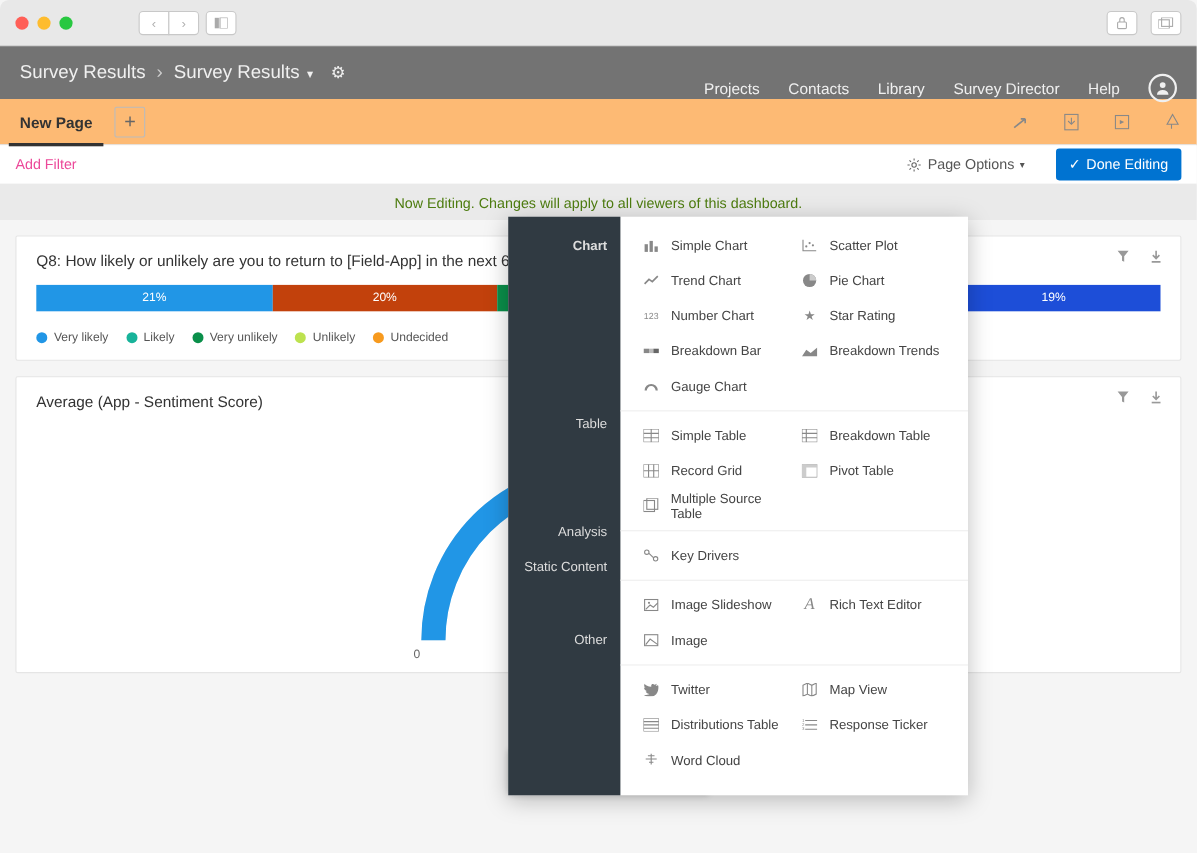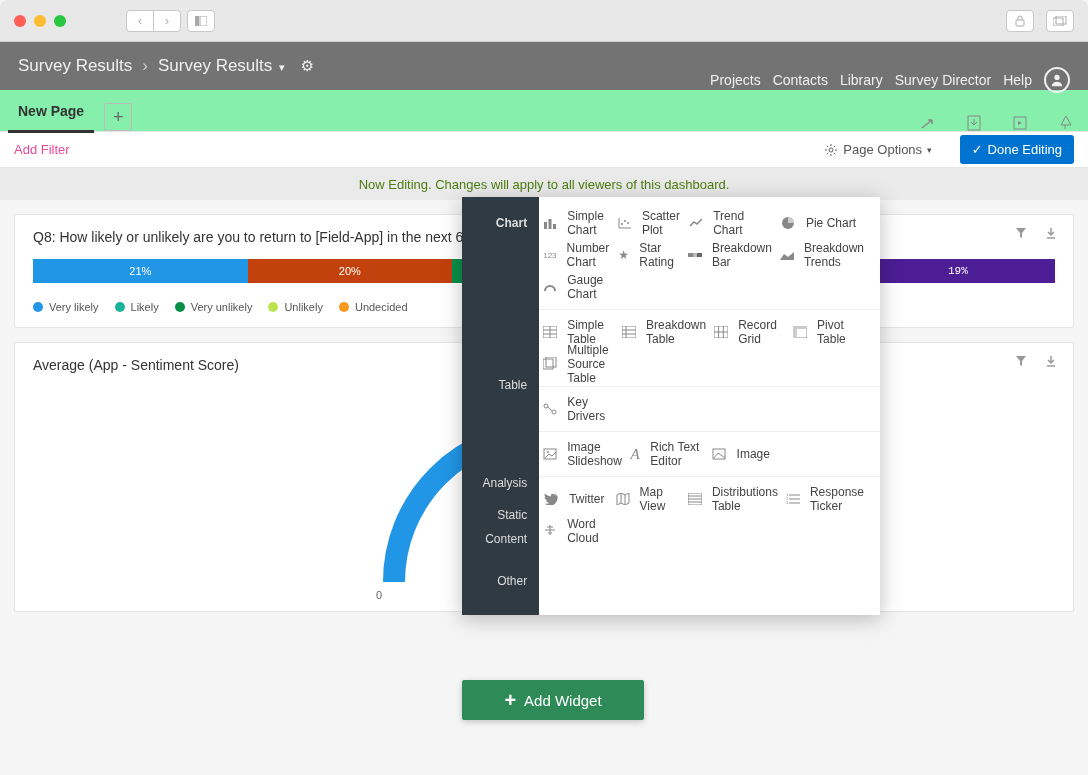--- a/index.html
+++ b/index.html
@@ -17,27 +17,27 @@
 .tabs-btn { margin-left:6px; border-radius:4px; }
 .titlebar-right { margin-left:auto; display:flex; gap:6px;}
 .titlebar-right .tabs-btn { color:#9a9a9a; }
 
 
 .header { height: 48px; background: #737373; display: flex; align-items: center; padding: 0 18px; color:#f0f0f0; }
 .breadcrumb { display:flex; align-items:center; gap:10px; font-size:17px; }
 .bc-sep { color:#ccc; }
 .bc-caret { font-size:11px; margin-left:2px;}
 .bc-gear { margin-left:6px; font-size:15px;}
-.nav-links { margin-left:auto; display:flex; gap:12px; font-size:14px; align-items:center;margin-top:28px;}
+.nav-links { margin-left:auto; display:flex; gap:26px; font-size:14px; align-items:center;margin-top:28px;}
 .nav-links span { cursor:pointer; }
 .avatar { width:26px; height:26px; border:2px solid #f0f0f0; border-radius:50%; display:flex; align-items:center; justify-content:center;}
 .avatar svg { width:14px; height:14px; fill:#f0f0f0;}
 
 
-.tabs-row { height: 42px; background:#86efac; border-bottom:1px solid #e5e5e5; display:flex; align-items:flex-end; padding:0 14px 0 8px;}
+.tabs-row { height: 42px; background:#fdba74; border-bottom:1px solid #e5e5e5; display:flex; align-items:center; padding:0 14px 0 8px;}
 .page-tab { font-weight:600; font-size:14px; color:#333; padding:11px 10px; border-bottom:3px solid #333; position:relative; top:2px;}
 .add-tab { width:28px; height:28px; border:1px solid #bbb; margin-left:10px; display:flex; align-items:center; justify-content:center; font-size:18px; color:#666; border-radius:2px;}
 .tab-actions { margin-left:auto; display:flex; gap:30px; color:#888;}
 .tab-action { width:16px; height:16px; display:flex; align-items:center; justify-content:center; cursor:pointer;}
 
 
 .filter-row { height:36px; background:#fff; border-bottom:1px solid #e5e5e5; display:flex; align-items:center; padding:0 14px;}
 .add-filter { color:#ec4899; font-size:13px; cursor:pointer;}
 .filter-right { margin-left:auto; display:flex; gap:28px; align-items:center; font-size:13px;}
 .page-opts { color:#555; display:flex; align-items:center; gap:5px; cursor:pointer;}
@@ -66,21 +66,21 @@
 .gauge-label { position:absolute; top:168px; left:50%; transform:translateX(-50%); font-size:15px; color:#555;}
 .gauge-min { position:absolute; bottom:-4px; left:12px; font-size:11px; color:#666;}
 .gauge-max { position:absolute; bottom:-4px; right:4px; font-size:11px; color:#666;}
 .gauge-pointer { position:absolute; bottom:-2px; right:-10px; width:0; height:0; border-top:8px solid transparent; border-bottom:8px solid transparent; border-left:14px solid #2196e6; }
 
 
 .add-widget-panel { position:absolute; left:462px; top:197px; width:418px; background:#fff; box-shadow:0 4px 20px rgba(0,0,0,0.25); display:flex; z-index:10;}
 .panel-sidebar { width:102px; background:#303a42; color:#ddd; font-size:12px; text-align:right; padding:14px 12px 14px 6px;}
 .panel-sidebar .cat { margin-bottom:8px; height:24px; line-height:24px;}
 .panel-body { flex:1; padding:10px 0;}
-.panel-section { display:grid; grid-template-columns: 1fr 1fr 1fr 1fr; column-gap:6px; padding:0 14px 6px 4px;}
+.panel-section { display:grid; grid-template-columns: 1fr 1fr; column-gap:6px; padding:0 14px 6px 20px;}
 .menu-item { display:flex; align-items:center; gap:10px; font-size:12px; color:#444; height:32px; cursor:pointer;}
 .menu-item .mi-icon { width:16px; height:16px; display:flex; align-items:center; justify-content:center; color:#888;}
 
 
 .add-widget-btn { position:absolute; left:462px; top:680px; width:182px; height:40px; background:#2e8b57; color:#fff; display:flex; align-items:center; justify-content:center; gap:8px; font-size:15px; border-radius:2px; cursor:pointer; box-shadow:0 2px 6px rgba(0,0,0,0.2);}
 .add-widget-btn .plus { font-size:20px; font-weight:bold;}
 
 
 svg { display:block; }
 </style>
@@ -204,21 +204,21 @@
             <path d="M6 1 v7 M3 5 l3 3 l3 -3 M2 11 h8" stroke="#999" fill="none" stroke-width="1.5"></path>
           </svg>
         </span>
     </div>
     <div class="w-title">Q8: How likely or unlikely are you to return to [Field-App] in the next 6</div>
     <div class="breakdown" id="breakdown-bar">
         <div class="seg" style="width: 21%; background: rgb(33, 150, 230);">21%</div>
         <div class="seg" style="width: 20%; background: #c2410c;">20%</div>
         <div class="seg" style="width: 2%; background: rgb(10, 143, 74);"></div>
         <div class="seg" style="width: 38%; background: rgb(159, 198, 59);"></div>
-        <div class="seg" style="width: 19%; background: #4c1d95; font-family: Liberation Mono, monospace;">19%</div>
+        <div class="seg" style="width: 19%; background: #1d4ed8;">19%</div>
       </div>
     <div class="legend" id="legend">
         <div class="leg-item">
           <span class="leg-dot" style="background: rgb(33, 150, 230);"></span>
           <span>Very likely</span>
         </div>
         <div class="leg-item">
           <span class="leg-dot" style="background: rgb(24, 179, 154);"></span>
           <span>Likely</span>
         </div>

